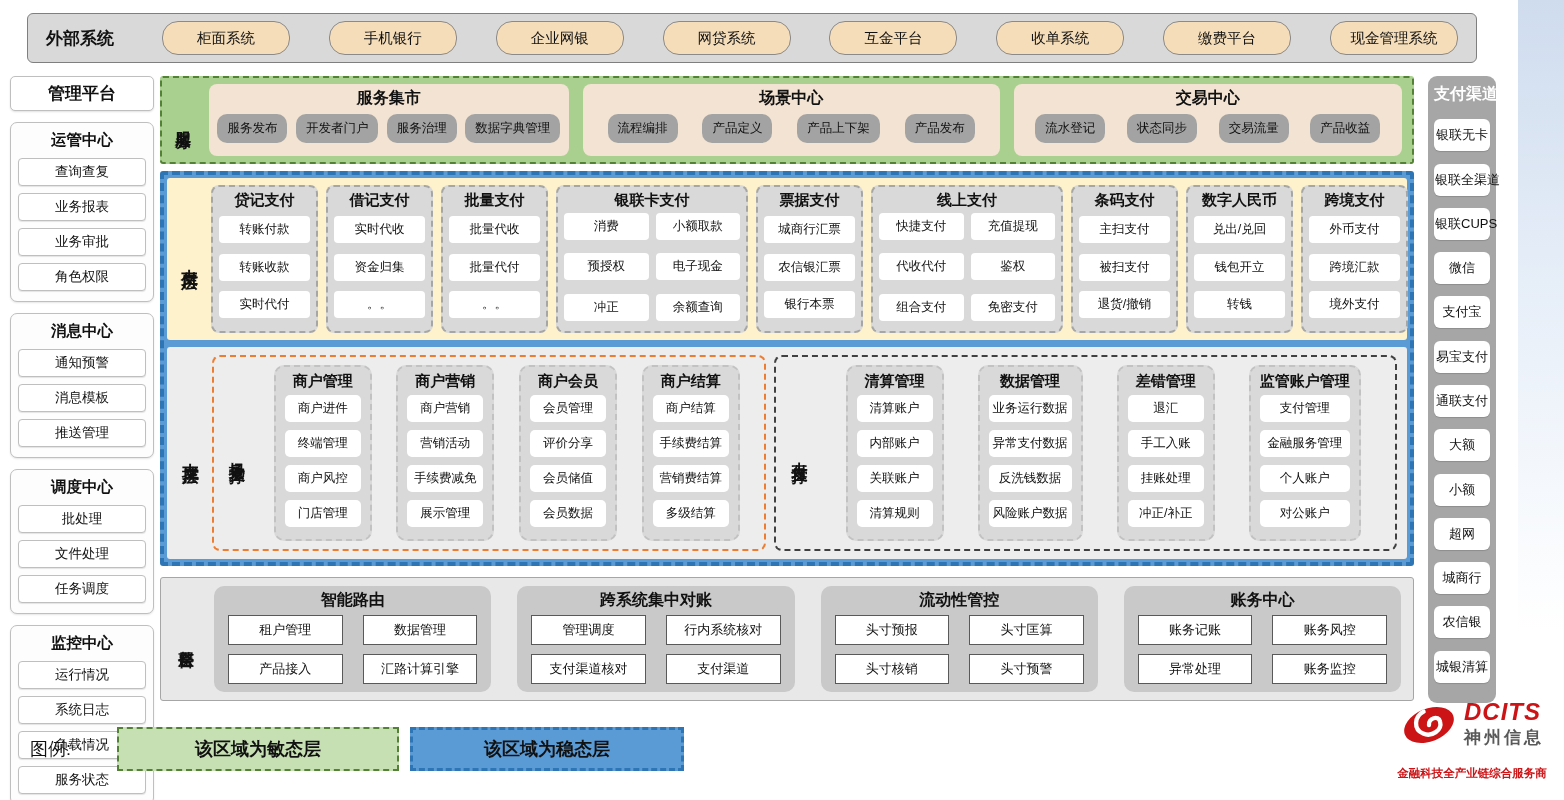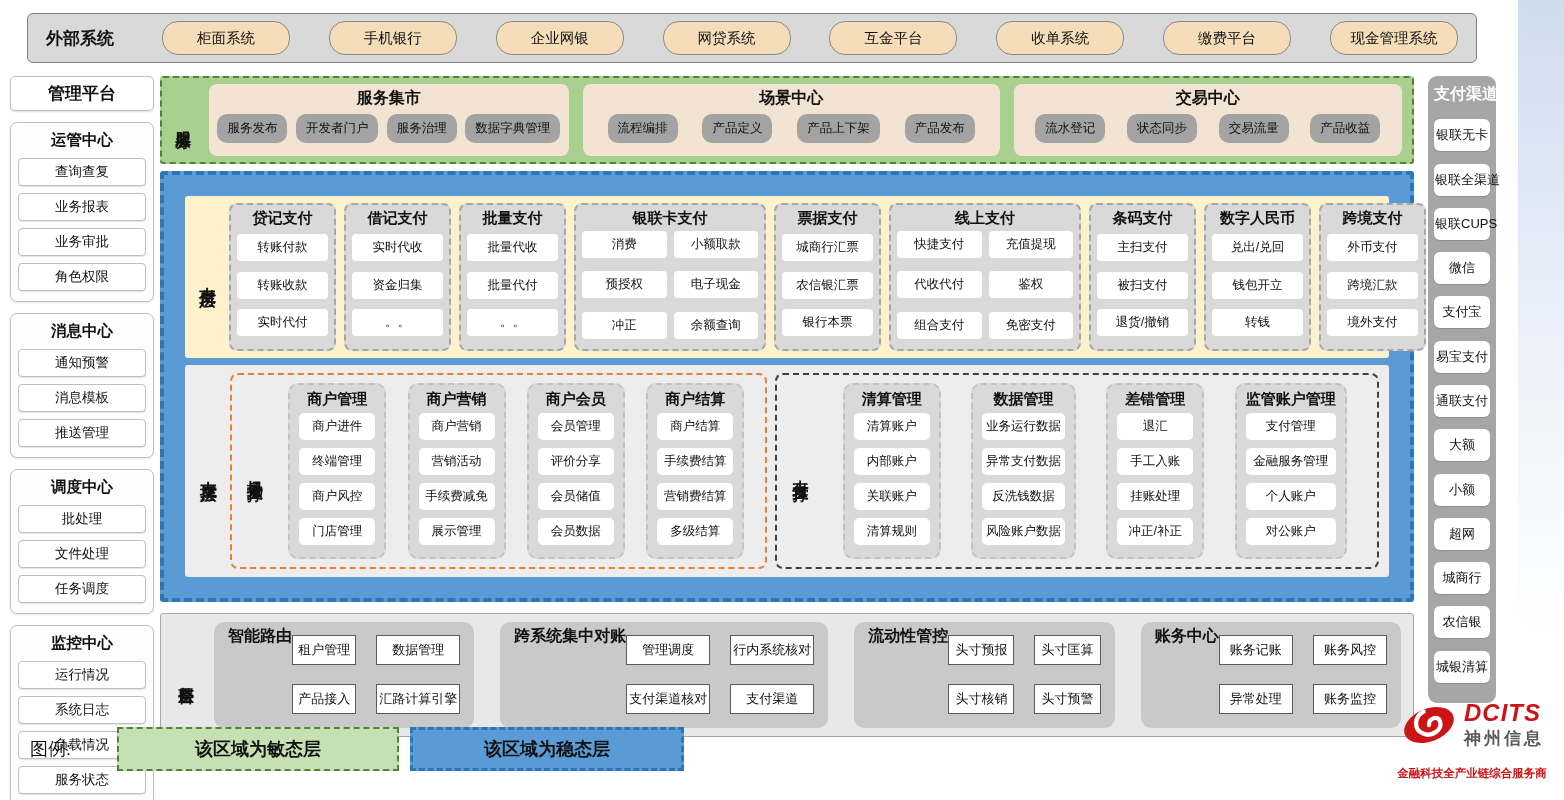--- a/index.html
+++ b/index.html
@@ -48,21 +48,21 @@
   .service-sections { flex:1; display:flex; gap:14px; }
   .service-sec { background:#f2e3d2; border-radius:8px; padding:4px 8px 8px 8px;
     display:flex; flex-direction:column; }
   .sec-title { font-weight:bold; font-size:16px; text-align:center; }
   .sec-items { flex:1; display:flex; align-items:center; justify-content:space-evenly; gap:8px; }
   .chip { background:#a3a3a3; border-radius:10px; font-size:12.5px; padding:6px 10px;
     text-align:center; white-space:nowrap; }
 
   
   .stable { margin-top:7px; background:#5b9bd5; border:4px dashed #2e75b6; border-radius:3px;
-    padding:21px; display:flex; flex-direction:column; gap:7px; }
+    padding:3px; display:flex; flex-direction:column; gap:7px; }
 
   
   .payment { background:#fdf2cc; border-radius:3px; height:162px; display:flex;
     padding:7px 9px; gap:8px; }
   .payment > .v-label { padding:0 2px; }
   .pay-cols { flex:1; display:flex; gap:8px; }
   .pay-col { width:107px; background:#d9d9d9; border:2px dashed #a6a6a6; border-radius:8px;
     padding:4px 6px 7px 6px; display:flex; flex-direction:column; }
   .pay-col.wide { width:192px; }
   .col-title { font-weight:bold; font-size:15px; text-align:center; white-space:nowrap; }
@@ -86,21 +86,21 @@
   .sup-btn { background:#fff; border-radius:5px; font-size:12.5px; text-align:center;
     padding:5px 4px; white-space:nowrap; }
   .sup-col .col-items { gap:4px; }
 
   
   .integration { margin-top:11px; background:#e8e8e8; border:1px solid #a6a6a6; border-radius:3px;
     height:124px; display:flex; padding:8px 12px; gap:16px; }
   .integration > .v-label { font-size:16px; letter-spacing:1px; padding:0 2px; }
   .int-secs { flex:1; display:flex; gap:26px; }
   .int-sec { flex:1; background:#c9c9c9; border-radius:10px; padding:4px 14px 9px 14px;
-    display:flex; flex-direction:row; }
+    display:flex; flex-direction:column; }
   .int-sec .col-title { font-size:16px; }
   .int-items { flex:1; display:grid; grid-template-columns:1fr 1fr; gap:9px 20px;
     align-items:center; margin-top:4px; }
   .int-btn { background:#fff; border:1px solid #595959; font-size:13px; text-align:center;
     padding:5px 2px; white-space:nowrap; }
 
   
   .channels { position:absolute; left:1428px; top:76px; width:68px; height:627px;
     background:#a6a6a6; border-radius:9px; padding:8px 6px; display:flex;
     flex-direction:column; }
@@ -113,21 +113,21 @@
   
   .legend { position:absolute; left:30px; top:727px; display:flex; align-items:center; }
   .legend-label { font-size:18px; margin-right:46px; }
   .legend-box { width:282px; height:44px; display:flex; align-items:center;
     justify-content:center; font-weight:bold; font-size:18px; }
   .legend-box.green { background:#c6e0b4; border:2px dashed #538135; margin-right:11px; }
   .legend-box.blue  { background:#5b9bd5; border:3px dashed #2e75b6; width:274px; }
 
   
   .logo { position:absolute; left:1384px; top:700px; width:176px; text-align:center; }
-  .logo-top { display:flex; align-items:center; justify-content:center; gap:6px; }
+  .logo-top { display:flex; align-items:flex-start; justify-content:center; gap:6px; }
   .logo-icon { width:58px; height:50px; flex:0 0 auto; }
   .logo-txt { text-align:left; }
   .logo-brand { color:#cc1417; font-weight:bold; font-style:italic; font-size:24px;
     letter-spacing:1px; line-height:1; }
   .logo-name { color:#595959; font-weight:bold; font-size:17px; letter-spacing:3px;
     margin-top:2px; }
   .logo-tagline { color:#cc1417; font-weight:bold; font-size:11.5px; margin-top:16px;
     white-space:nowrap; }
 </style>
 </head>

